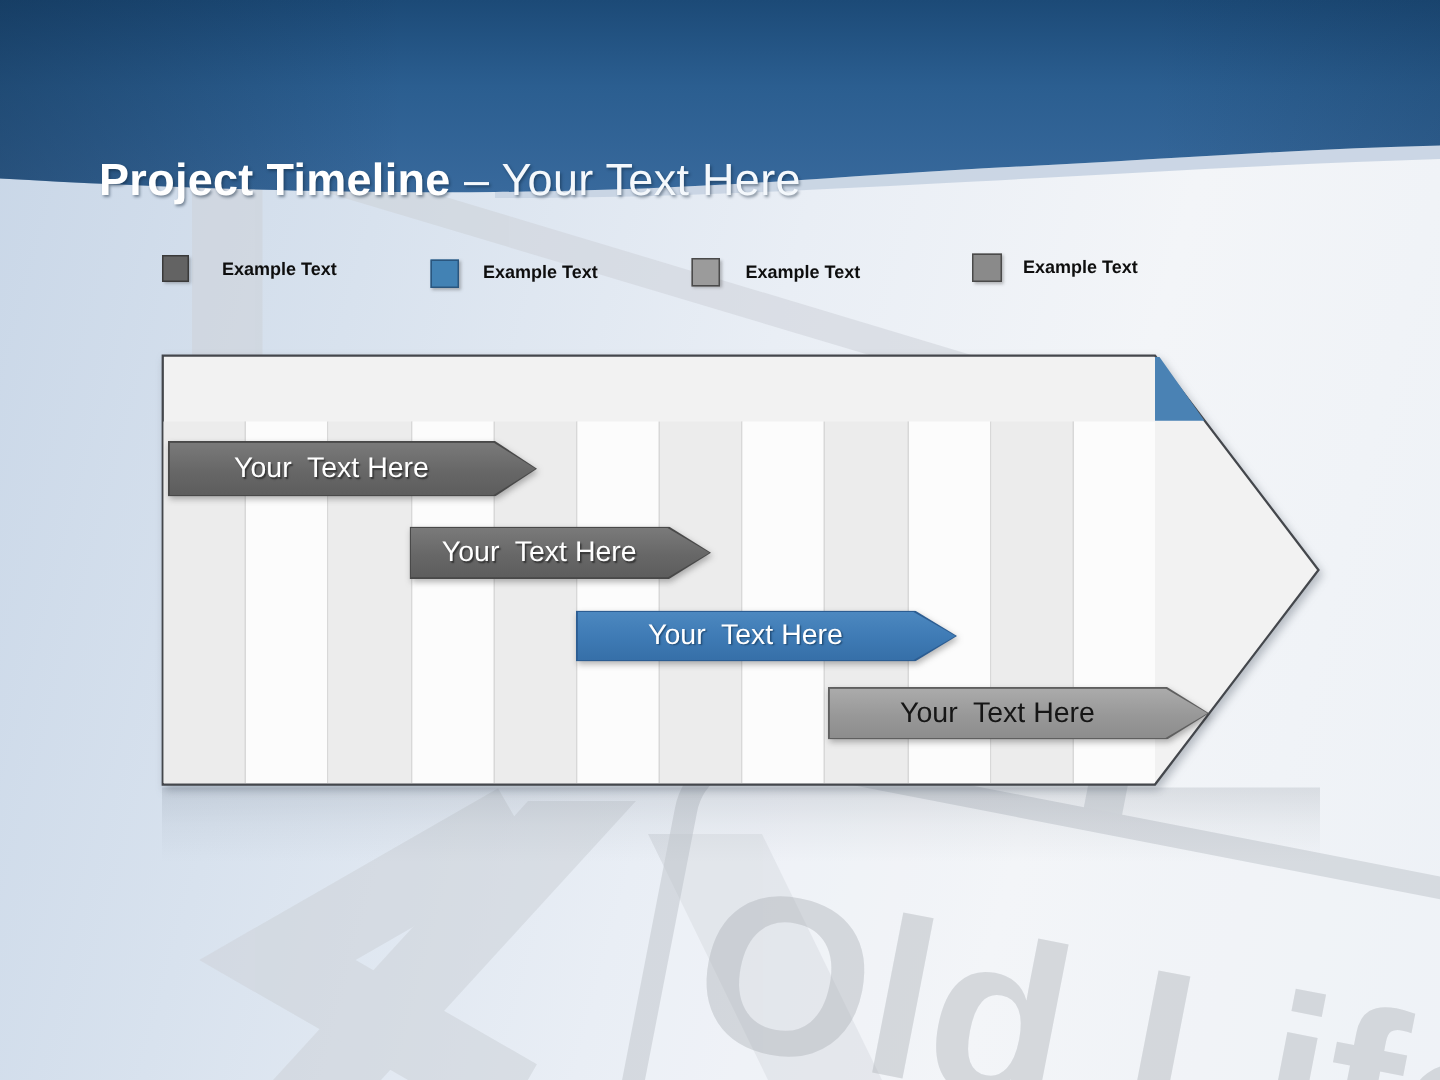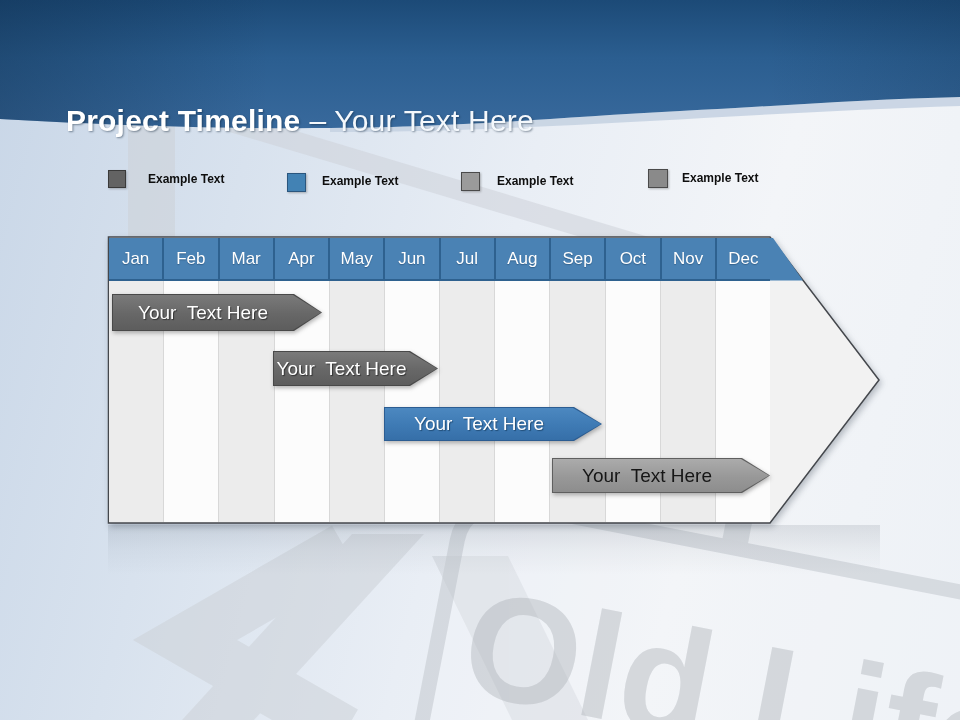--- a/index.html
+++ b/index.html
@@ -38,21 +38,21 @@
   }
   .month-cell:first-child{border-left:none;}
   .grid{
     position:absolute;left:109px;top:281px;width:661px;height:241px;z-index:5;
     display:flex;
   }
   .grid-col{flex:1;box-sizing:border-box;border-right:1px solid #d8d8d8;background:#fcfcfc;}
   .grid-col:nth-child(odd){background:#ececec;}
   .grid-col:last-child{border-right:none;}
   
-  .bar{position:absolute;z-index:6;filter:drop-shadow(1px 2px 2px rgba(40,40,40,.35));}
+  .bar{position:absolute;z-index:6;filter:drop-shadow(1px 2px 2px rgba(40,40,40,.35));padding-left:36px;}
   .bar .shape-border,.bar .shape-fill{
     position:absolute;
     clip-path:polygon(0 0,calc(100% - 28px) 0,100% 50%,calc(100% - 28px) 100%,0 100%);
   }
   .bar .shape-border{left:0;top:0;width:100%;height:100%;}
   .bar .shape-fill{left:1px;top:1px;width:calc(100% - 2px);height:calc(100% - 2px);}
   .bar-label{
     position:absolute;left:0;top:0;width:calc(100% - 28px);height:100%;
     display:flex;align-items:center;justify-content:center;
     font-size:19px;white-space:pre;z-index:2;
@@ -134,34 +134,20 @@
       <span class="swatch" style="left:648px;top:169px;width:20px;height:19px;background:#8a8a8a;border:1px solid #4a4a4a;"></span>
       <span class="legend-label" style="left:682px;top:171px;">Example Text</span>
     </div>
   </div>
 
   <svg class="tl-svg" width="960" height="720" viewBox="0 0 960 720">
     <polygon points="108.5,237 770,237 879,380 770,523 108.5,523" fill="#f2f2f2" stroke="#44474c" stroke-width="1.5"></polygon>
     <polygon points="770,238 773,238 803,280.5 770,280.5" fill="#4a82b4"></polygon>
   </svg>
 
-  <div class="month-row">
-    <div class="month-cell">Jan</div>
-    <div class="month-cell">Feb</div>
-    <div class="month-cell">Mar</div>
-    <div class="month-cell">Apr</div>
-    <div class="month-cell">May</div>
-    <div class="month-cell">Jun</div>
-    <div class="month-cell">Jul</div>
-    <div class="month-cell">Aug</div>
-    <div class="month-cell">Sep</div>
-    <div class="month-cell">Oct</div>
-    <div class="month-cell">Nov</div>
-    <div class="month-cell">Dec</div>
-  </div>
 
   <div class="grid">
     <div class="grid-col"></div>
     <div class="grid-col"></div>
     <div class="grid-col"></div>
     <div class="grid-col"></div>
     <div class="grid-col"></div>
     <div class="grid-col"></div>
     <div class="grid-col"></div>
     <div class="grid-col"></div>

